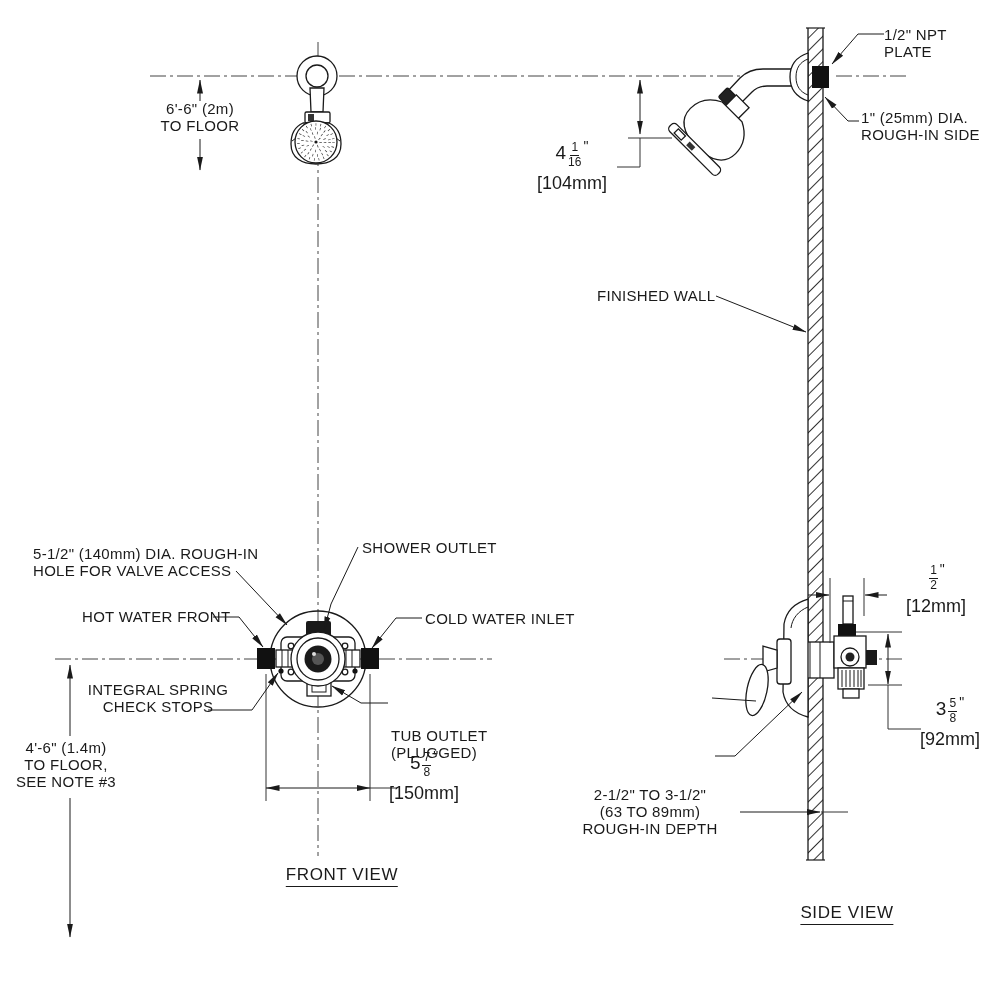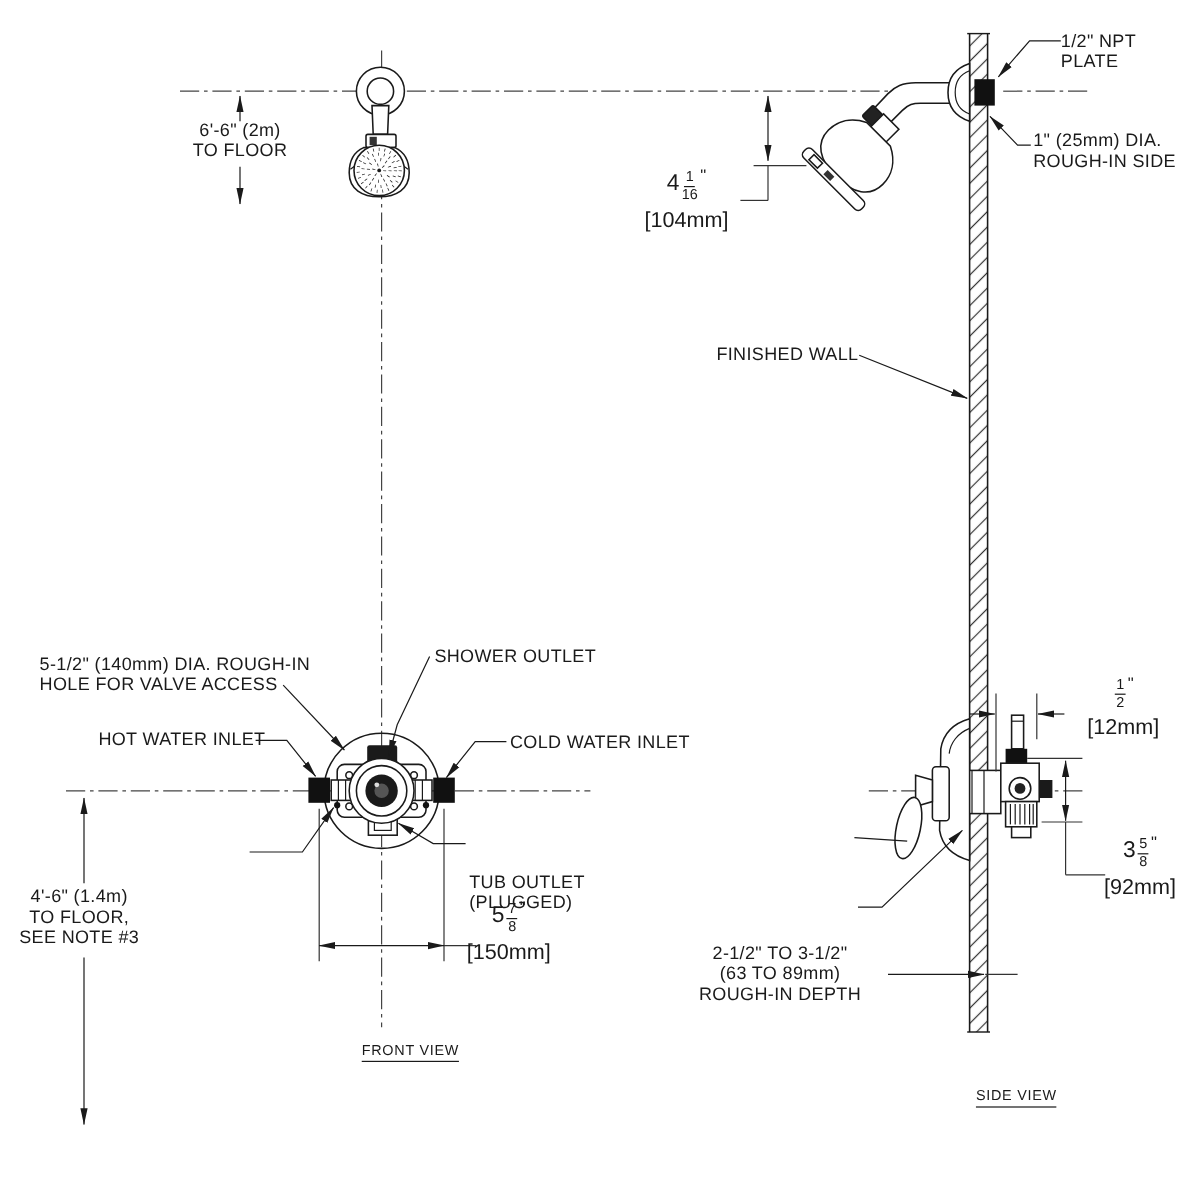--- a/index.html
+++ b/index.html
@@ -11,21 +11,21 @@
   .ctr { transform:translateX(-50%); text-align:center; }
   .dimwrap { position:absolute; transform:translateX(-50%); text-align:center; }
   .dimfrac { display:flex; align-items:flex-start; justify-content:center; gap:2px;
              font-size:19px; line-height:1; }
   .whole { font-size:19px; }
   .frac { display:inline-flex; flex-direction:column; align-items:center;
           font-size:12px; line-height:1.1; margin-top:-2px; }
   .frac .num { border-bottom:1.3px solid #1a1a1a; padding:0 1px 1px 1px; }
   .inch { font-size:14px; margin-top:-4px; }
   .metric { margin-top:4px; font-size:18px; }
-  .viewtitle { font-size:12px; letter-spacing:0.6px; border-bottom:1.5px solid #1a1a1a;
+  .viewtitle { font-size:17px; letter-spacing:0.6px; border-bottom:1.5px solid #1a1a1a;
                padding-bottom:2px;margin-left:40px; }
 </style>
 </head>
 <body>
 
 <div class="stage">
 
   <svg class="linework" width="1000" height="1000" viewBox="0 0 1000 1000">
     <defs>
       <marker id="arr" viewBox="0 0 14 8" refX="13.5" refY="4" markerWidth="14" markerHeight="8" orient="auto-start-reverse" markerUnits="userSpaceOnUse">
@@ -217,31 +217,35 @@
   <div class="lbl" style="left:597px; top:287px;">
     <div>FINISHED WALL</div>
   </div>
 
   <div class="lbl" style="left:33px; top:545px;">
     <div>5-1/2" (140mm) DIA. ROUGH-IN</div>
     <div>HOLE FOR VALVE ACCESS</div>
   </div>
 
   <div class="lbl" style="left:82px; top:608px;">
-    <div>HOT WATER INLET</div>
+    <div>HOT WATER FRONT</div>
   </div>
 
   <div class="lbl" style="left:362px; top:539px;">
     <div>SHOWER OUTLET</div>
   </div>
 
   <div class="lbl" style="left:425px; top:610px;">
     <div>COLD WATER INLET</div>
   </div>
 
+  <div class="lbl ctr" style="left:158px; top:681px;">
+    <div>INTEGRAL SPRING</div>
+    <div>CHECK STOPS</div>
+  </div>
 
   <div class="lbl" style="left:391px; top:727px;">
     <div>TUB OUTLET</div>
     <div>(PLUGGED)</div>
   </div>
 
   <div class="lbl ctr" style="left:66px; top:739px;">
     <div>4'-6" (1.4m)</div>
     <div>TO FLOOR,</div>
     <div>SEE NOTE #3</div>

